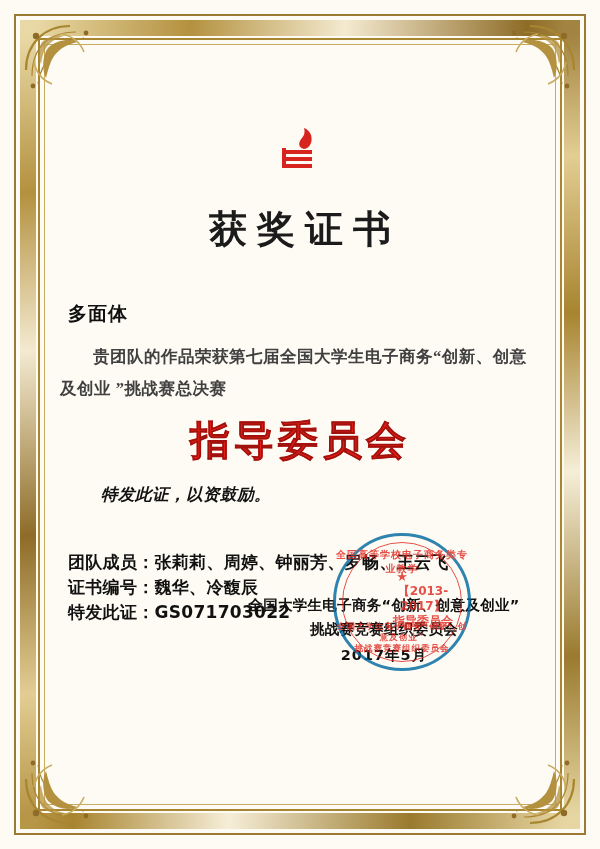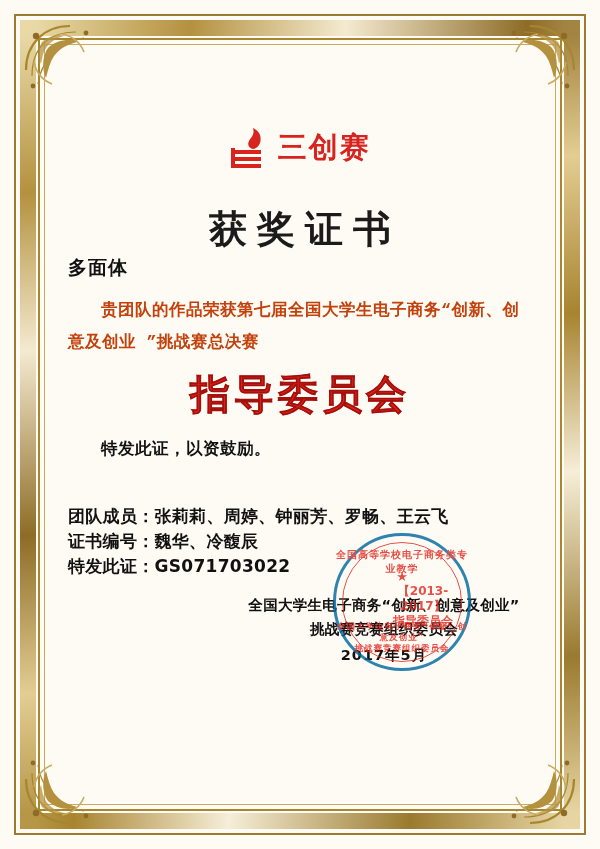--- a/index.html
+++ b/index.html
@@ -111,36 +111,37 @@
     text-align: center;
     font-family: "DejaVu Sans", sans-serif;
     font-size: 38px;
     font-weight: bold;
     color: #1b1b1b;
     letter-spacing: 10px;
     text-indent: 10px;
   }
 
   .recipient {
+    margin-top: 46px;
     margin-left: 8px;
     font-family: "DejaVu Sans", sans-serif;
     font-size: 19px;
     font-weight: bold;
     color: #111;
     letter-spacing: 1px;
   }
 
   .body-text {
     margin-top: 14px;
-    margin-left: 8px;
+    margin-left: 0;
     margin-right: 6px;
-    font-family: Liberation Mono, monospace;
+    font-family: Liberation Serif, serif;
     font-size: 16.5px;
     font-weight: bold;
-    color: #c2410c;
+    color: #404040;
     line-height: 32px;
     text-indent: 33px;
     letter-spacing: 0.5px;
   }
 
   .award {
     margin-top: 8px;
     text-align: center;
     font-family: "DejaVu Sans", sans-serif;
     font-size: 40px;
@@ -152,20 +153,21 @@
 
   .closing {
     margin-top: 16px;
     margin-left: 8px;
     font-family: "DejaVu Sans", sans-serif;
     font-size: 16.5px;
     font-weight: bold;
     color: #111;
     text-indent: 33px;
     letter-spacing: 0.5px;
+    font-style: italic;
   }
 
   .meta {
     margin-top: 44px;
     margin-left: 8px;
     font-family: "DejaVu Sans", sans-serif;
     font-size: 17px;
     font-weight: bold;
     color: #111;
     line-height: 25px;
@@ -348,21 +350,20 @@
       <div class="logo">
         <span class="logo-mark">
           <svg viewBox="0 0 40 44" width="40" height="44">
             <path d="M24 2 C26 9 22 11 20 15 C18 19 20 22 24 23 C30 22 33 16 31 9 C30 6 27 3 24 2 Z" fill="#d8241f"></path>
             <rect x="6" y="24" width="26" height="4" fill="#d8241f"></rect>
             <rect x="6" y="31" width="26" height="4" fill="#d8241f"></rect>
             <rect x="6" y="38" width="26" height="4" fill="#d8241f"></rect>
             <rect x="2" y="22" width="4" height="20" fill="#d8241f"></rect>
           </svg>
         </span>
-        <span class="logo-text">三创赛</span>
       </div>
     </div>
 
     <div class="title">获奖证书</div>
 
     <div class="recipient">多面体</div>
 
     <div class="body-text">贵团队的作品荣获第七届全国大学生电子商务“创新、创意及创业 ”挑战赛总决赛</div>
 
     <div class="award">指导委员会</div>

